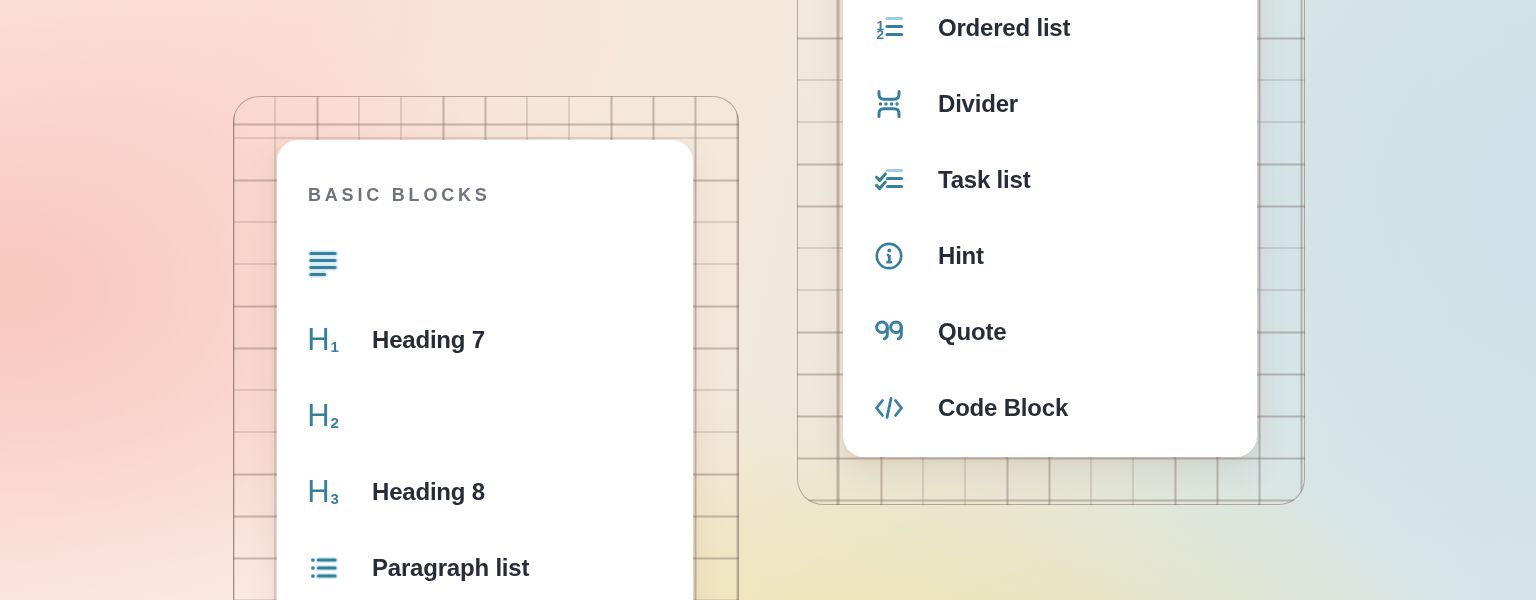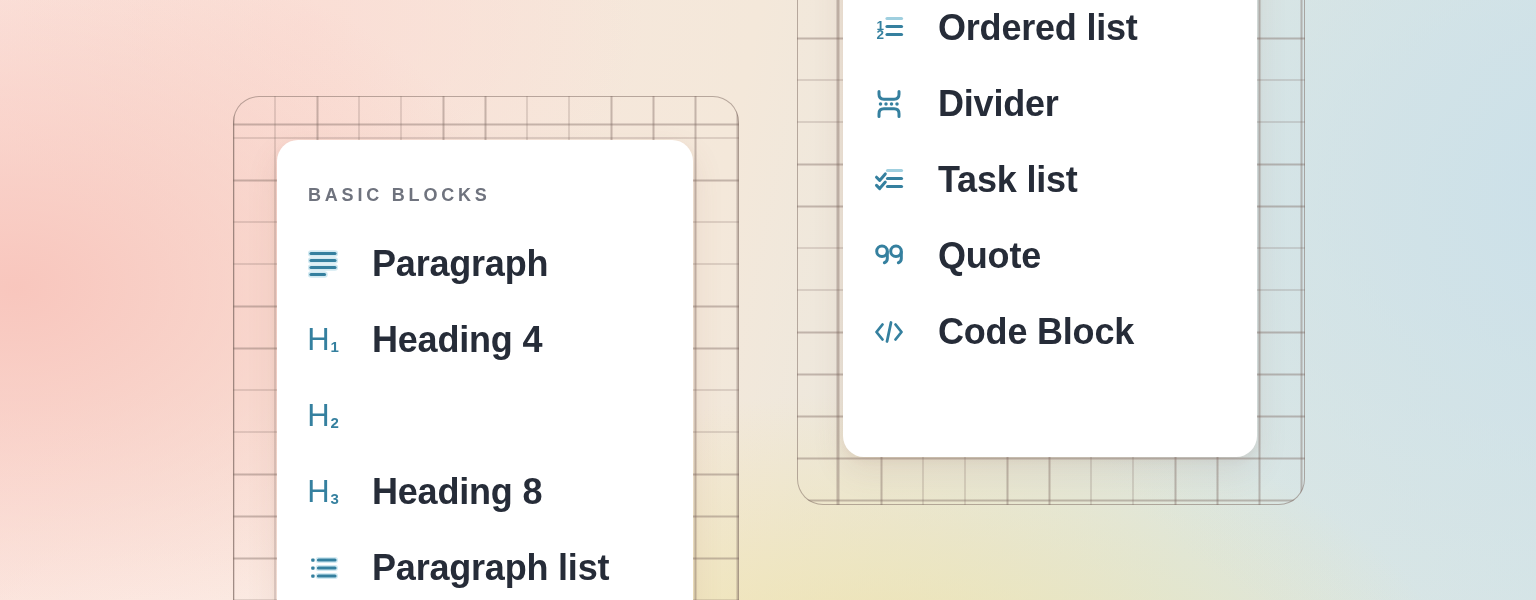--- a/index.html
+++ b/index.html
@@ -58,21 +58,21 @@
     cursor:pointer;
   }
   .icon{
     width:32px;height:32px;
     display:flex;align-items:center;justify-content:center;
     flex:0 0 32px;
   }
   .icon svg{display:block;}
   .label{
     margin-left:33px;
-    font-size:36px;
+    font-size:24px;
     font-weight:700;
     letter-spacing:-.2px;
     color:var(--label,#262c38);
     white-space:nowrap;
   }
   
   .hicn{display:flex;align-items:flex-end;color:var(--icon-primary,#35809f);line-height:1;}
   .hicn .h{font-size:31px;font-weight:400;line-height:26px;}
   .hicn .hsub{font-size:15px;font-weight:700;margin-left:1px;line-height:12px;}
 </style>
@@ -93,30 +93,29 @@
               <line x1="3" y1="4.5" x2="27" y2="4.5" stroke="#d3eaf2" stroke-width="6.5" stroke-linecap="round"></line>
               <line x1="3" y1="11.5" x2="27" y2="11.5" stroke="#d3eaf2" stroke-width="6.5" stroke-linecap="round"></line>
               <line x1="3" y1="18.5" x2="27" y2="18.5" stroke="#d3eaf2" stroke-width="6.5" stroke-linecap="round"></line>
               <line x1="3" y1="25.5" x2="16.5" y2="25.5" stroke="#d3eaf2" stroke-width="6.5" stroke-linecap="round"></line>
               <line x1="3" y1="4.5" x2="27" y2="4.5" stroke="#35809f" stroke-width="3.2" stroke-linecap="round"></line>
               <line x1="3" y1="11.5" x2="27" y2="11.5" stroke="#35809f" stroke-width="3.2" stroke-linecap="round"></line>
               <line x1="3" y1="18.5" x2="27" y2="18.5" stroke="#35809f" stroke-width="3.2" stroke-linecap="round"></line>
               <line x1="3" y1="25.5" x2="16.5" y2="25.5" stroke="#35809f" stroke-width="3.2" stroke-linecap="round"></line>
             </svg>
           </span>
-          <span class="label">Paragraph</span>
         </div>
         <div class="menu-item">
           <span class="icon">
             <span class="hicn">
               <span class="h">H</span>
               <span class="hsub">1</span>
             </span>
           </span>
-          <span class="label">Heading 4</span>
+          <span class="label">Heading 7</span>
         </div>
         <div class="menu-item">
           <span class="icon">
             <span class="hicn">
               <span class="h">H</span>
               <span class="hsub">2</span>
             </span>
           </span>
         </div>
         <div class="menu-item">
@@ -182,20 +181,32 @@
               <line x1="13.5" y1="21.5" x2="27.5" y2="21.5" stroke="#35809f" stroke-width="3.2" stroke-linecap="round"></line>
               <polyline points="2.5,12.2 5.7,15.4 11.3,8.9" stroke="#35809f" stroke-width="3" stroke-linecap="round" stroke-linejoin="round"></polyline>
               <polyline points="2.5,20.4 5.7,23.6 11.3,17.1" stroke="#35809f" stroke-width="3" stroke-linecap="round" stroke-linejoin="round"></polyline>
             </svg>
           </span>
           <span class="label">Task list</span>
         </div>
         <div class="menu-item">
           <span class="icon">
             <svg width="30" height="30" viewBox="0 0 30 30" fill="none">
+              <circle cx="15" cy="15" r="12.2" stroke="#35809f" stroke-width="2.7"></circle>
+              <circle cx="15.3" cy="9.4" r="1.9" fill="#35809f"></circle>
+              <line x1="12.8" y1="14" x2="15.3" y2="14" stroke="#35809f" stroke-width="2.5" stroke-linecap="butt"></line>
+              <line x1="15.3" y1="14" x2="15.3" y2="20.8" stroke="#35809f" stroke-width="2.9" stroke-linecap="butt"></line>
+              <line x1="12.3" y1="21.2" x2="18.1" y2="21.2" stroke="#35809f" stroke-width="2.5" stroke-linecap="butt"></line>
+            </svg>
+          </span>
+          <span class="label">Hint</span>
+        </div>
+        <div class="menu-item">
+          <span class="icon">
+            <svg width="30" height="30" viewBox="0 0 30 30" fill="none">
               <circle cx="8" cy="10.2" r="5.3" stroke="#35809f" stroke-width="3"></circle>
               <path d="M13.3,11 v6.6 q0,3.2 -2.9,4.1" stroke="#35809f" stroke-width="3" stroke-linecap="round" fill="none"></path>
               <circle cx="22" cy="10.2" r="5.3" stroke="#35809f" stroke-width="3"></circle>
               <path d="M27.3,11 v6.6 q0,3.2 -2.9,4.1" stroke="#35809f" stroke-width="3" stroke-linecap="round" fill="none"></path>
             </svg>
           </span>
           <span class="label">Quote</span>
         </div>
         <div class="menu-item">
           <span class="icon">

